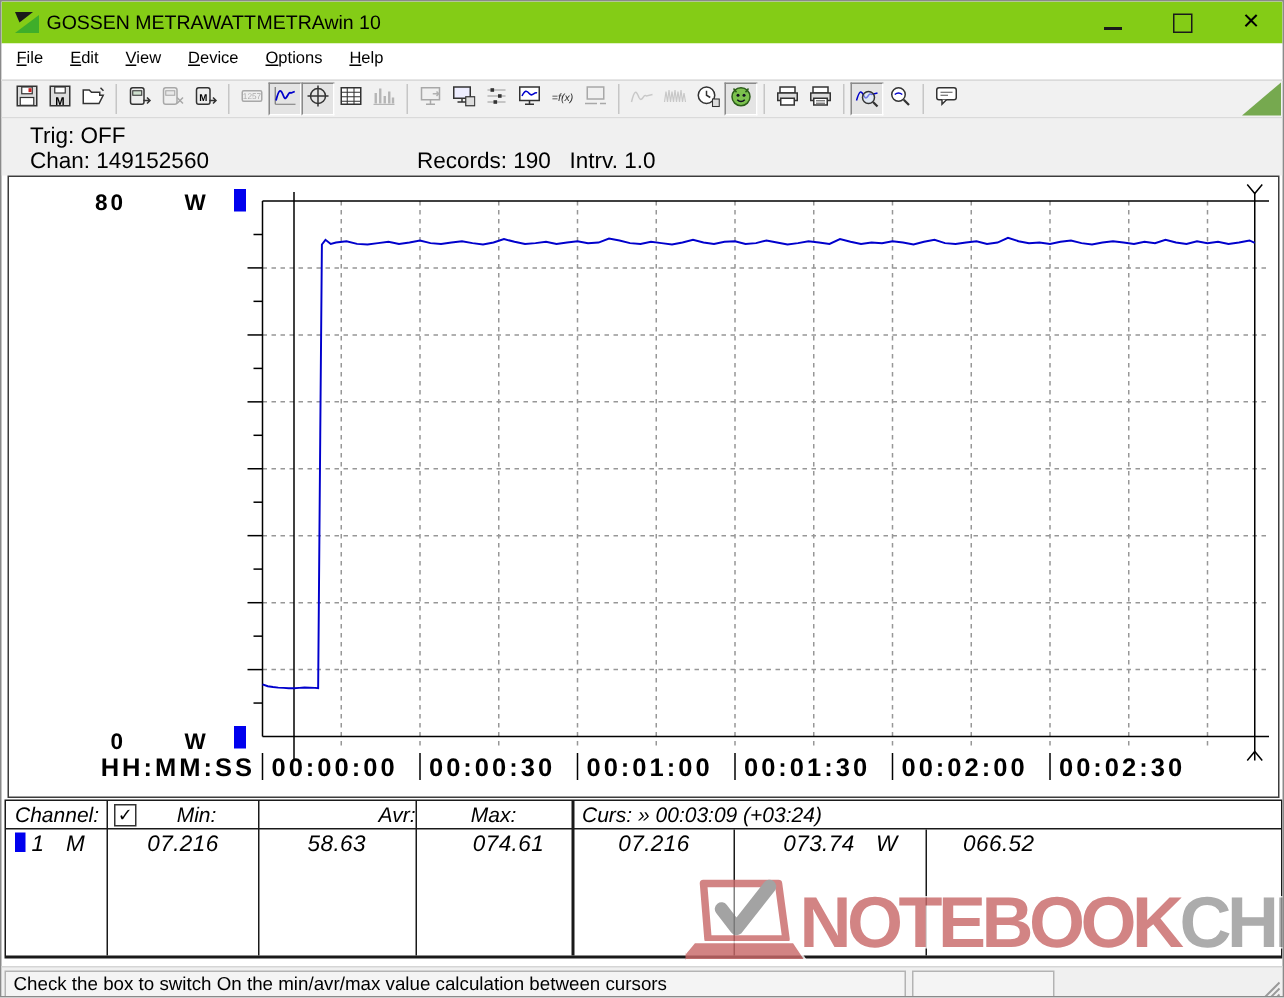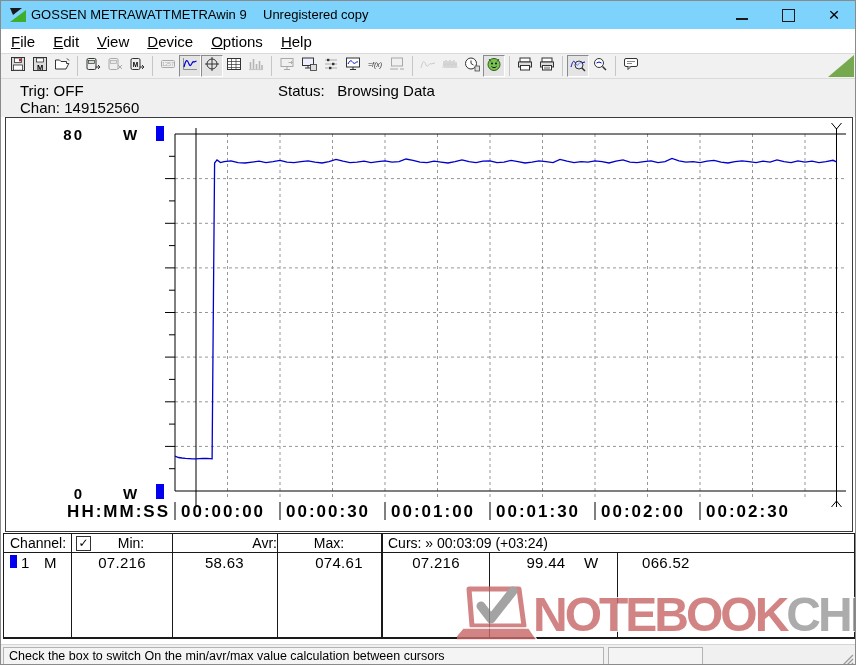--- a/index.html
+++ b/index.html
@@ -1,27 +1,27 @@
 <!DOCTYPE html>
 <html><head>
 <meta charset="utf-8">
 <style>
   html,body{margin:0;padding:0;background:#cfcfcf;}
   #app{position:relative;width:856px;height:665px;background:#fff;border:1px solid #8a8a8a;
        box-sizing:border-box;font-family:"Liberation Sans","DejaVu Sans",sans-serif;color:#000;overflow:hidden;}
   
-  #titlebar{position:absolute;top:0;left:0;right:0;height:28px;background:#7dd3fc;}
+  #titlebar{position:absolute;top:0;left:0;right:0;height:28px;background:#84cc16;}
   #titlebar .tt{position:absolute;top:0;line-height:28px;font-size:13px;white-space:pre;}
   #appicon{position:absolute;left:8px;top:5px;width:18px;height:18px;}
   .wbtn{position:absolute;top:1px;width:30px;height:26px;display:flex;align-items:center;justify-content:center;font-size:17px;cursor:default;}
   .minline{display:inline-block;width:12px;border-bottom:2px solid #1a1a1a;margin-top:8px;}
   .maxbox{display:inline-block;width:11px;height:11px;border:1.4px solid #1a1a1a;}
   
   #menubar{position:absolute;top:28px;left:0;right:0;height:24px;background:#fff;border-bottom:1px solid #ececec;padding-left:1px;}
-  .mitem{display:inline-block;padding:4px 7px;margin:0 2px;font-size:15px;}
+  .mitem{display:inline-block;padding:4px 7px;margin:0 2px;font-size:11px;}
   .mitem u{text-decoration:underline;}
   
   #toolbar{position:absolute;top:52px;left:0;right:0;height:26px;background:#f1f1f1;
            border-top:1px solid #dadada;border-bottom:1px solid #dadada;display:flex;align-items:center;padding-left:6px;box-sizing:border-box;}
   .tbtn{width:22px;height:22px;display:flex;align-items:center;justify-content:center;border:1px solid transparent;box-sizing:border-box;}
   .tbtn.active{border-color:#8a8a8a #ffffff #ffffff #8a8a8a;background:#e4e4e4;}
   .tbtn.disabled svg{opacity:.38;filter:grayscale(1);}
   .tsep{width:1px;height:20px;background:#c6c6c6;margin:0 4px;flex:0 0 1px;}
   #tbgreen{position:absolute;right:1px;bottom:1px;width:0;height:0;border-bottom:22px solid #76a94f;border-left:26px solid transparent;}
   
@@ -31,21 +31,21 @@
   #chartpanel{position:absolute;top:116px;left:4px;width:848px;height:415px;border:1px solid #3c3c3c;background:#fff;box-sizing:border-box;}
   #chartsvg{position:absolute;left:0;top:0;}
   .grid{stroke:#979797;stroke-dasharray:3,3;stroke-width:1;}
   .ax{stroke:#000;stroke-width:1;}
   .cur{stroke:#000;stroke-width:1;}
   .ylab{font-family:"Liberation Sans",sans-serif;font-size:15px;font-weight:700;letter-spacing:2px;}
   .tlab{font-family:"Liberation Sans",sans-serif;font-size:17px;font-weight:700;letter-spacing:2px;}
   
   #tablepanel{position:absolute;top:532px;left:2px;width:852px;height:106px;background:#fff;
               border:1px solid #1a1a1a;border-bottom-width:2px;box-sizing:border-box;font-size:14px;}
-  #tablepanel .cell{position:absolute;white-space:pre;}
+  #tablepanel .cell{position:absolute;white-space:pre;font-style:italic;}
   #tablepanel .num{font-size:15px;letter-spacing:.3px;}
   .vd{position:absolute;top:0;bottom:0;width:1px;background:#1a1a1a;}
   .vd2{position:absolute;top:19px;bottom:0;width:1px;background:#1a1a1a;}
   #hline{position:absolute;left:0;right:0;top:18px;height:1px;background:#1a1a1a;}
   #cb{position:absolute;left:72px;top:2px;width:13px;height:13px;border:1px solid #333;background:#fff;
       font-size:12px;line-height:12px;text-align:center;font-weight:700;}
   #rowmarker{position:absolute;left:6px;top:21px;width:7px;height:13px;}
   
   #watermark{position:absolute;top:583px;left:456px;width:400px;height:66px;opacity:.82;pointer-events:none;z-index:5;}
   
@@ -60,22 +60,21 @@
 <div id="app">
 
   <div id="titlebar">
     <span id="appicon">
       <svg width="18" height="18" viewBox="0 0 18 18">
         <path d="M1,2 L13,2 L4,9 Z" fill="#1a1a1a"></path>
         <path d="M1,16 L17,16 L17,4 Z" fill="#3fae2a"></path>
       </svg>
     </span>
     <span class="tt" style="left:30px">GOSSEN METRAWATT</span>
-    <span class="tt" style="left:170px">METRAwin 9</span>
-    <span class="tt" style="left:262px">Unregistered copy</span>
+    <span class="tt" style="left:170px">METRAwin 10</span>
     <span class="wbtn" style="left:726px">
         <span class="minline"></span>
       </span>
     <span class="wbtn" style="left:772px">
         <span class="maxbox"></span>
       </span>
     <span class="wbtn" style="left:818px;font-size:19px">×</span>
   </div>
 
   <div id="menubar"><span class="mitem"><u>F</u>ile</span><span class="mitem"><u>E</u>dit</span><span class="mitem"><u>V</u>iew</span><span class="mitem"><u>D</u>evice</span><span class="mitem"><u>O</u>ptions</span><span class="mitem"><u>H</u>elp</span></div>
@@ -261,21 +260,21 @@
             <path d="M5,10.5 L5,13.5 L8,10.5" fill="#fff" stroke="#333"></path>
             <path d="M4,5.5 H12 M4,7.5 H9" stroke="#555" stroke-width=".7"></path>
           </svg></span>
       </div>
       <div id="tbgreen"></div>
   </div>
 
   <div id="statuspanel">
     <span style="left:8px;top:3px">Trig: OFF</span>
     <span style="left:8px;top:20px">Chan: 149152560</span>
-    <span style="left:266px;top:3px">Status:   Browsing Data</span>
+    <span style="left:266px;top:20px">Records: 190   Intrv. 1.0</span>
   </div>
 
   <div id="chartpanel">
     <svg id="chartsvg" width="846" height="413">
         <line class="grid" x1="221.5" y1="16" x2="221.5" y2="379"></line>
         <line class="grid" x1="274" y1="16" x2="274" y2="379"></line>
         <line class="grid" x1="326.5" y1="16" x2="326.5" y2="379"></line>
         <line class="grid" x1="379" y1="16" x2="379" y2="379"></line>
         <line class="grid" x1="431.5" y1="16" x2="431.5" y2="379"></line>
         <line class="grid" x1="484" y1="16" x2="484" y2="379"></line>
@@ -353,21 +352,21 @@
     <div class="cell" style="left:273px;top:1px;width:104px;text-align:center">Max:</div>
     <div class="cell" style="left:384px;top:1px">Curs: » 00:03:09 (+03:24)</div>
 
     <span id="rowmarker" style="background: rgb(0, 0, 238);"></span>
     <div class="cell num" style="left:17px;top:20px">1</div>
     <div class="cell num" style="left:40px;top:20px">M</div>
     <div class="cell num" style="left:68px;top:20px;width:100px;text-align:center">07.216</div>
     <div class="cell num" style="left:168px;top:20px;width:105px;text-align:center">58.63</div>
     <div class="cell num" style="left:273px;top:20px;width:124px;text-align:center">074.61</div>
     <div class="cell num" style="left:379px;top:20px;width:106px;text-align:center">07.216</div>
-    <div class="cell num" style="left:487px;top:20px;width:110px;text-align:center">99.44</div>
+    <div class="cell num" style="left:487px;top:20px;width:110px;text-align:center">073.74</div>
     <div class="cell num" style="left:580px;top:20px">W</div>
     <div class="cell num" style="left:638px;top:20px">066.52</div>
   </div>
 
   <div id="watermark">
     <svg width="400" height="66" viewBox="0 0 400 66">
       <g>
         <path d="M12,5 L62,5 L67,42 L15,42 Z" fill="rgba(255,255,255,0.55)" stroke="#c96a6a" stroke-width="5" stroke-linejoin="round"></path>
         <path d="M6,44 L72,44 L80,56 L-4,56 Z" fill="#c96a6a" stroke="#ffffff" stroke-width="1.5"></path>
         <path d="M24,22 L34,35 L56,7" fill="none" stroke="#8f8f8f" stroke-width="9" stroke-linecap="round" stroke-linejoin="round"></path>

